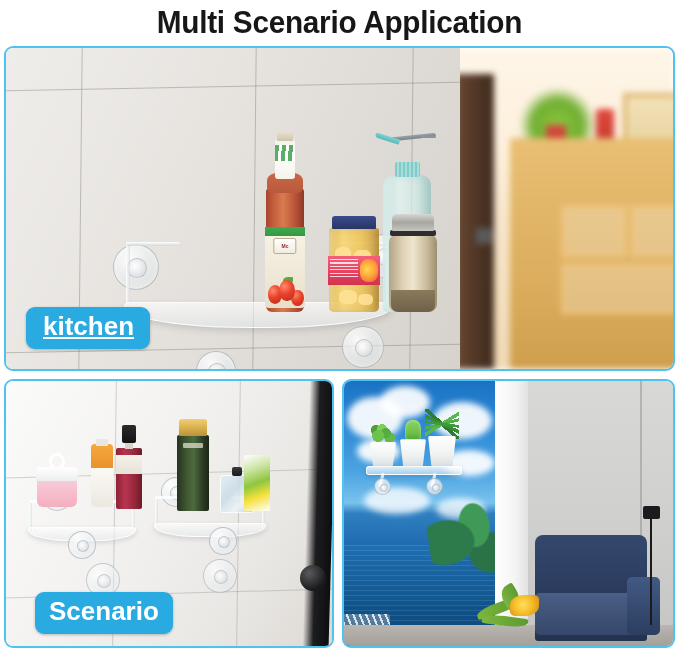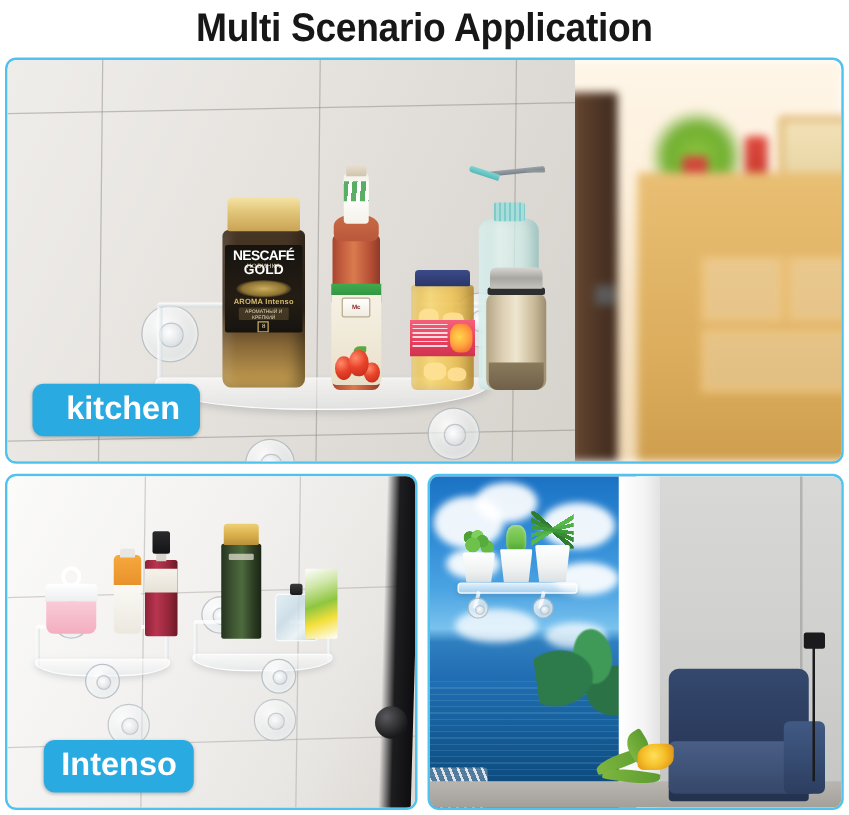--- a/index.html
+++ b/index.html
@@ -50,22 +50,23 @@
     color: #ffffff;
     font-weight: bold;
     border-radius: 9px;
     display: flex; align-items: center; justify-content: center;
     box-shadow: 0 1px 3px rgba(0,0,0,0.25);
     z-index: 40;
     white-space: nowrap;
   }
   #badge-kitchen {
     left: 20px; bottom: 20px;
-    padding: 4px 16px 7px 27px;
+    padding: 4px 16px 7px 17px;
     font-size: 26px;
+    text-decoration: underline;
   }
   #badge-bathroom {
     left: 29px; bottom: 12px;
     padding: 4px 14px 7px 14px;
     font-size: 26px;
   }
   #badge-living {
     left: 68px; bottom: 10px;
     padding: 4px 14px 7px 14px;
     font-size: 26px;
@@ -698,33 +699,20 @@
         <div class="k-tileline k-tl1"></div>
         <div class="k-tileline k-tl2"></div>
         <div class="k-tileline k-tl-v1"></div>
         <div class="k-tileline k-tl-v2"></div>
         <div class="k-tileline k-tl-v3"></div>
       </div>
 
       <div class="suction" id="k-suction-left"></div>
       <div class="suction" id="k-suction-right"></div>
 
-      <div id="k-coffee">
-        <div class="jar-body-coffee"></div>
-        <div class="jar-label-coffee">
-          <div class="lbl-novinka">НОВИНКА</div>
-          <div class="lbl-nescafe">NESCAFÉ</div>
-          <div class="lbl-gold">GOLD</div>
-          <div class="lbl-bean"></div>
-          <div class="lbl-aroma">AROMA Intenso</div>
-          <div class="lbl-ru">АРОМАТНЫЙ И КРЕПКИЙ</div>
-          <div class="lbl-num">8</div>
-        </div>
-        <div class="jar-lid-gold"></div>
-      </div>
 
       <div id="k-ketchup">
         <div class="kb-body"></div>
         <div class="kb-shoulder"></div>
         <div class="kb-neck"></div>
         <div class="kb-neckband"></div>
         <div class="kb-cap"></div>
         <div class="kb-greenband"></div>
         <div class="kb-label">
           <div class="kb-logo">Mc</div>
@@ -836,21 +824,21 @@
       <div class="bshelf" id="b-shelf-right">
         <div class="bshelf-rail"></div>
         <div class="bshelf-rail r"></div>
         <div class="bshelf-railtop"></div>
         <div class="bshelf-railtop r"></div>
         <div class="bshelf-plate"></div>
       </div>
       <div class="suction" id="b-suct-3"></div>
       <div class="suction" id="b-suct-4"></div>
 
-      <div class="badge" id="badge-bathroom">Intenso</div>
+      <div class="badge" id="badge-bathroom">Scenario</div>
     </div>
   </div>
 
   <div class="panel" id="panel-living">
     <div class="scene">
       <div class="l-room">
         <div class="l-roomseam"></div>
       </div>
       <div class="l-mural">
         <div class="l-cloud c1"></div>

